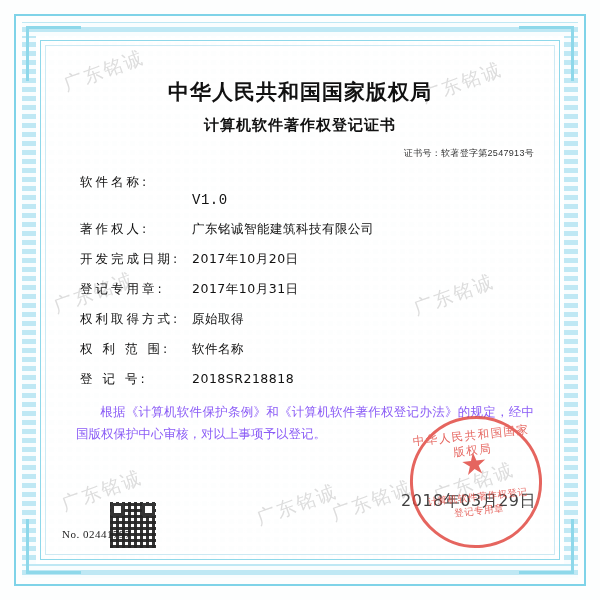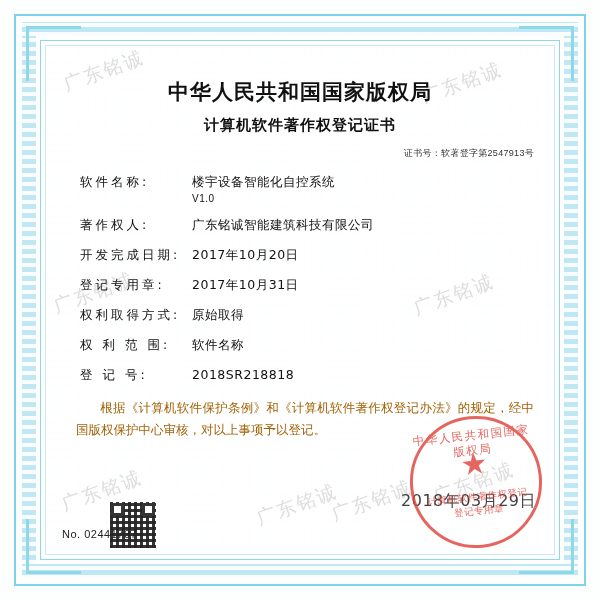--- a/index.html
+++ b/index.html
@@ -140,31 +140,31 @@
     letter-spacing: 3px;
     font-family: "DejaVu Sans", "Liberation Sans", sans-serif;
   }
   .row .val {
     flex: 1;
     letter-spacing: 0.5px;
     font-family: "DejaVu Sans", "Liberation Sans", sans-serif;
   }
   .row .val .sub {
     display: block;
-    font-size: 10px;
-    margin-top: 2px;
-    font-family: Liberation Sans, sans-serif;
+    font-size: 14px;
+    margin-top: 18px;
+    font-family: Liberation Mono, monospace;
   }
 
   .para {
     margin-top: 12px;
     padding: 0 6px 0 16px;
     font-size: 12.5px;
     line-height: 22px;
-    color: #a16207;
+    color: #8b5cf6;
     text-align: justify;
     font-family: "DejaVu Sans", "Liberation Sans", sans-serif;
   }
   .para .ind { display: inline-block; width: 24px; }
 
   
   .qr {
     position: absolute;
     left: 110px; bottom: 52px;
     width: 46px; height: 46px;
@@ -231,21 +231,21 @@
     color: #404040;
     letter-spacing: 0.5px;
     font-family: "DejaVu Sans", "Liberation Sans", sans-serif;
   }
 
   .serial {
     position: absolute;
     left: 62px; bottom: 60px;
     font-size: 11px;
     color: #222;
-    font-family: Liberation Sans, sans-serif;
+    font-family: Liberation Serif, serif;
     letter-spacing: 0.5px;
   }
 </style>
 </head>
 <body>
 
 <div id="cert">
 
   <div class="frame-outer"></div>
   <div class="frame-band"></div>
@@ -272,21 +272,20 @@
 
     <div class="certno">
       <span>证书号：</span><span>软著登字第2547913号</span>
     </div>
 
     <div class="rows">
 
       <div class="row">
         <div class="lbl">软件名称:</div>
         <div class="val">
-          <span>楼宇设备智能化自控系统</span>
           <span class="sub">V1.0</span>
         </div>
       </div>
 
       <div class="row">
         <div class="lbl">著作权人:</div>
         <div class="val">广东铭诚智能建筑科技有限公司</div>
       </div>
 
       <div class="row">

